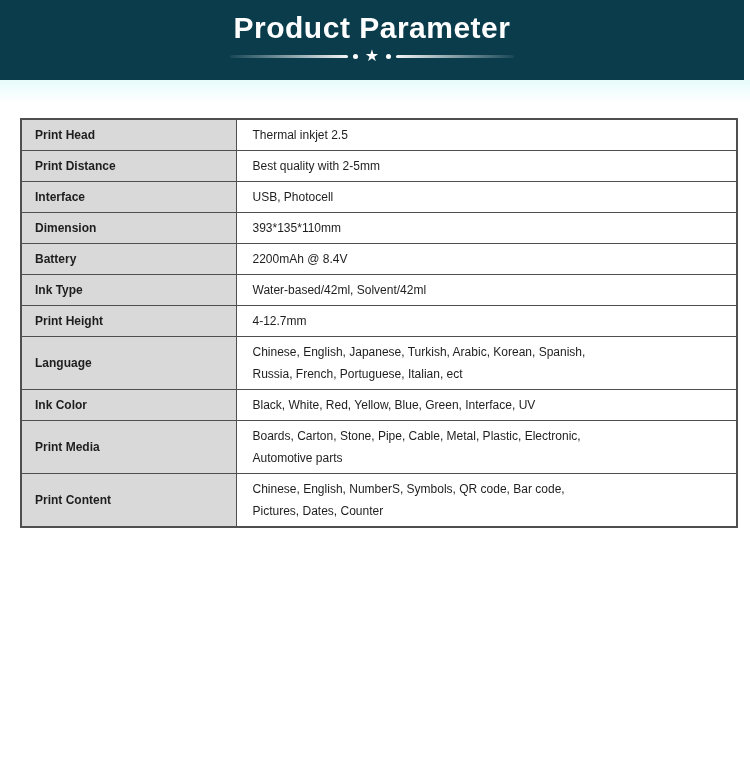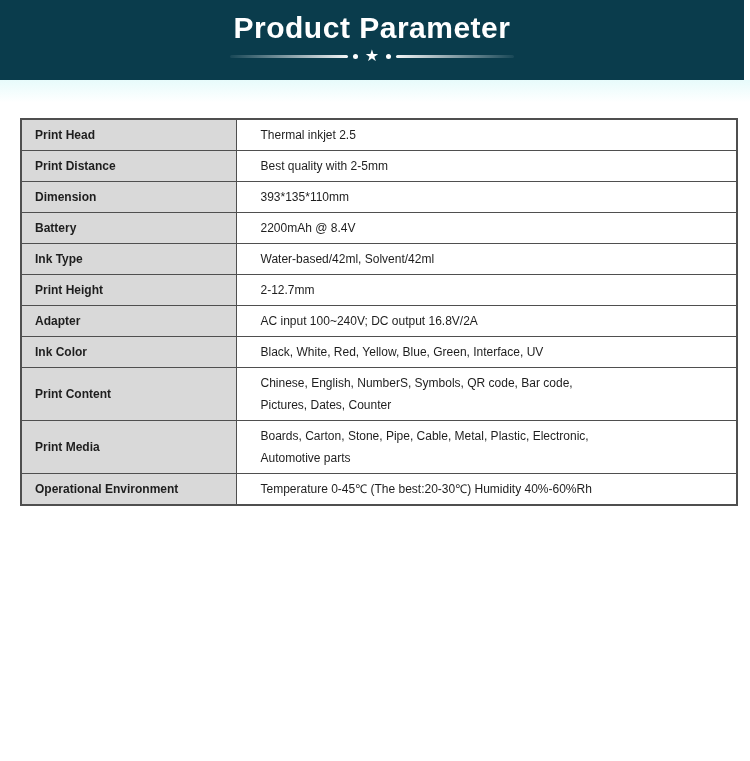--- a/index.html
+++ b/index.html
@@ -73,21 +73,21 @@
     height: 21px;
     vertical-align: middle;
   }
   td.cell-label {
     background: var(--label-bg);
     width: 215px;
     padding-left: 13px;
     font-weight: bold;
   }
   td.cell-value {
-    padding-left: 24px;
+    padding-left: 16px;
     white-space: pre-line;
   }
 </style>
 </head>
 <body>
 
 <div class="banner">
   <h1 class="page-title">Product Parameter</h1>
   <div class="title-divider">
     <span class="divider-line left"></span>
@@ -104,51 +104,52 @@
   <tbody>
       <tr>
     <td class="cell-label">Print Head</td>
     <td class="cell-value">Thermal inkjet 2.5</td>
   </tr>
       <tr>
     <td class="cell-label">Print Distance</td>
     <td class="cell-value">Best quality with 2-5mm</td>
   </tr>
       <tr>
+    <td class="cell-label">Interface</td>
+    <td class="cell-value">USB, Photocell</td>
+  </tr>
+      <tr>
     <td class="cell-label">Dimension</td>
     <td class="cell-value">393*135*110mm</td>
   </tr>
       <tr>
     <td class="cell-label">Battery</td>
     <td class="cell-value">2200mAh @ 8.4V</td>
   </tr>
       <tr>
     <td class="cell-label">Ink Type</td>
     <td class="cell-value">Water-based/42ml, Solvent/42ml</td>
   </tr>
       <tr>
     <td class="cell-label">Print Height</td>
-    <td class="cell-value">2-12.7mm</td>
+    <td class="cell-value">4-12.7mm</td>
   </tr>
       <tr>
-    <td class="cell-label">Adapter</td>
-    <td class="cell-value">AC input 100~240V; DC output 16.8V/2A</td>
+    <td class="cell-label">Language</td>
+    <td class="cell-value">Chinese, English, Japanese, Turkish, Arabic, Korean, Spanish,
+Russia, French, Portuguese, Italian, ect</td>
   </tr>
       <tr>
     <td class="cell-label">Ink Color</td>
     <td class="cell-value">Black, White, Red, Yellow, Blue, Green, Interface, UV</td>
-  </tr>
-      <tr>
-    <td class="cell-label">Print Content</td>
-    <td class="cell-value">Chinese, English, NumberS, Symbols, QR code, Bar code,
-Pictures, Dates, Counter</td>
   </tr>
       <tr>
     <td class="cell-label">Print Media</td>
     <td class="cell-value">Boards, Carton, Stone, Pipe, Cable, Metal, Plastic, Electronic,
 Automotive parts</td>
   </tr>
       <tr>
-    <td class="cell-label">Operational Environment</td>
-    <td class="cell-value">Temperature 0-45℃ (The best:20-30℃) Humidity 40%-60%Rh</td>
+    <td class="cell-label">Print Content</td>
+    <td class="cell-value">Chinese, English, NumberS, Symbols, QR code, Bar code,
+Pictures, Dates, Counter</td>
   </tr>
     </tbody>
 </table>
 
 </body></html>

